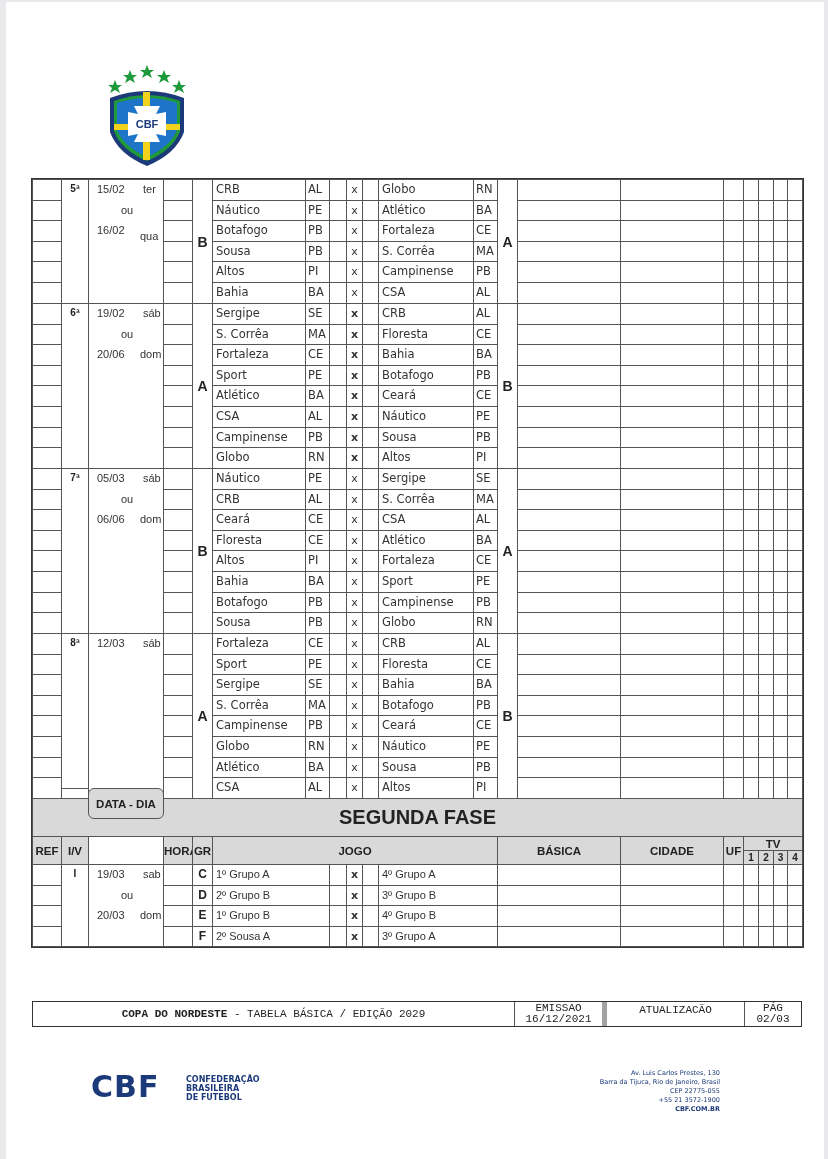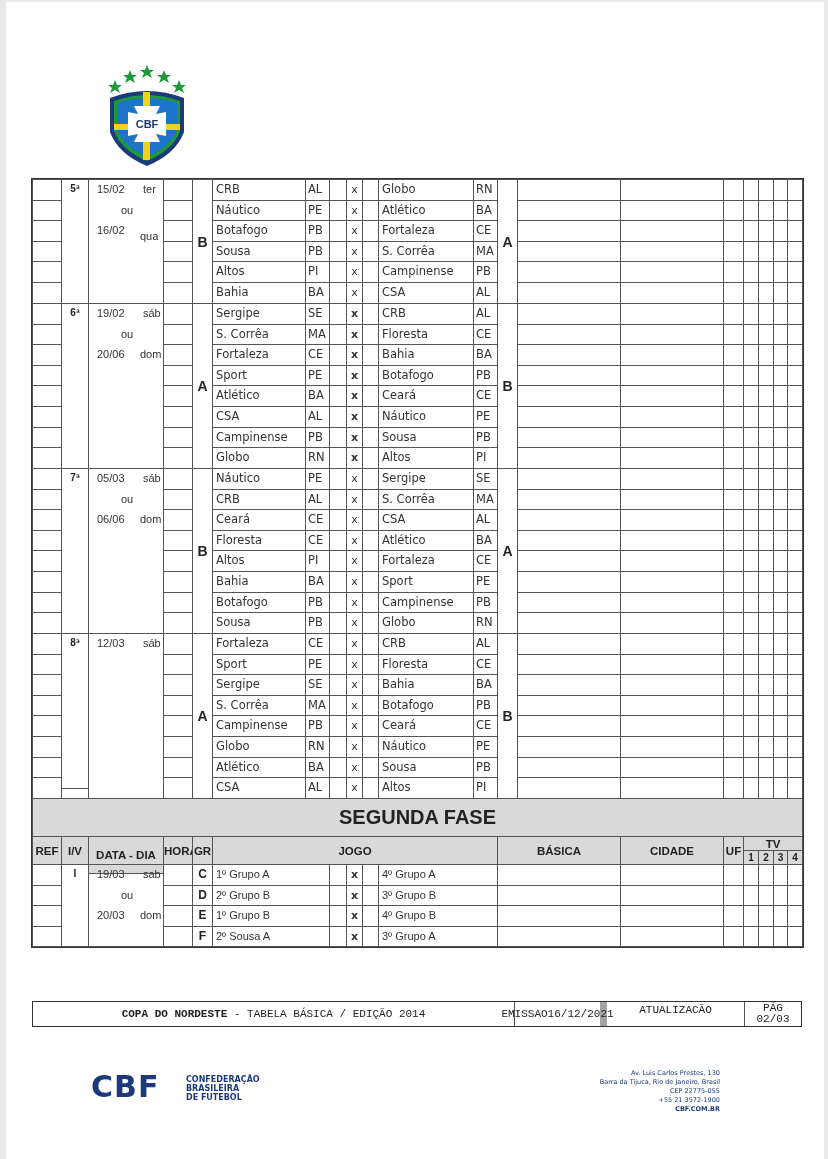--- a/index.html
+++ b/index.html
@@ -556,21 +556,21 @@
     <div class="cell " style="left: 517px; top: 777px; width: 104px; height: 22px;"></div>
     <div class="cell " style="left: 620px; top: 777px; width: 104px; height: 22px;"></div>
     <div class="cell " style="left: 723px; top: 777px; width: 21px; height: 22px;"></div>
     <div class="cell " style="left: 743px; top: 777px; width: 16px; height: 22px;"></div>
     <div class="cell " style="left: 758px; top: 777px; width: 16px; height: 22px;"></div>
     <div class="cell " style="left: 773px; top: 777px; width: 15px; height: 22px;"></div>
     <div class="cell " style="left: 787px; top: 777px; width: 16px; height: 22px;"></div>
     <div class="cell hdr" style="left: 32px; top: 798px; width: 771px; height: 39px; font-size: 20px;">SEGUNDA FASE</div>
     <div class="cell hdr" style="left: 32px; top: 836px; width: 30px; height: 29px;">REF</div>
     <div class="cell hdr" style="left: 61px; top: 836px; width: 28px; height: 29px;">I/V</div>
-    <div class="cell hdr" style="left: 88px; top: 836px; width: 76px; height: 38px;">DATA - DIA</div>
+    <div class="cell hdr" style="left: 88px; top: 788px; width: 76px; height: 31px; border-radius: 6px;">DATA - DIA</div>
     <div class="cell hdr" style="left: 163px; top: 836px; width: 30px; height: 29px; justify-content: flex-start;">HORA</div>
     <div class="cell hdr" style="left: 192px; top: 836px; width: 21px; height: 29px;">GR</div>
     <div class="cell hdr" style="left: 212px; top: 836px; width: 286px; height: 29px;">JOGO</div>
     <div class="cell hdr" style="left: 497px; top: 836px; width: 124px; height: 29px;">BÁSICA</div>
     <div class="cell hdr" style="left: 620px; top: 836px; width: 104px; height: 29px;">CIDADE</div>
     <div class="cell hdr" style="left: 723px; top: 836px; width: 21px; height: 29px;">UF</div>
     <div class="cell hdr" style="left: 743px; top: 836px; width: 60px; height: 15px;">TV</div>
     <div class="cell hdr" style="left: 743px; top: 850px; width: 16px; height: 15px; font-size: 10px;">1</div>
     <div class="cell hdr" style="left: 758px; top: 850px; width: 16px; height: 15px; font-size: 10px;">2</div>
     <div class="cell hdr" style="left: 773px; top: 850px; width: 15px; height: 15px; font-size: 10px;">3</div>
@@ -640,23 +640,23 @@
     <div class="cell " style="left: 723px; top: 926px; width: 21px; height: 21px;"></div>
     <div class="cell " style="left: 743px; top: 926px; width: 16px; height: 21px;"></div>
     <div class="cell " style="left: 758px; top: 926px; width: 16px; height: 21px;"></div>
     <div class="cell " style="left: 773px; top: 926px; width: 15px; height: 21px;"></div>
     <div class="cell " style="left: 787px; top: 926px; width: 16px; height: 21px;"></div>
     <div class="abs" style="left: 31px; top: 178px; width: 773px; height: 770px; border: 1.5px solid rgb(51, 51, 51); pointer-events: none;"></div>
   </div>
 
 <div class="abs" style="left:32px;top:1001px;width:770px;height:26px;border:1.5px solid #333;font-family:Liberation Mono, monospace;">
   <div class="abs foot" style="left:0;top:0;width:482px;height:24px;border-right:1px solid #555;">
-    <b>COPA DO NORDESTE</b>&nbsp;<span>- TABELA BÁSICA / EDIÇÃO 2014</span>
+    <b>COPA DO NORDESTE</b>&nbsp;<span>- TABELA BÁSICA / EDIÇÃO 2029</span>
   </div>
-  <div class="abs foot" style="left:482px;top:0;width:92px;height:24px;border-right:7px solid #a3a3a3;flex-direction:row;line-height:11px;">
+  <div class="abs foot" style="left:482px;top:0;width:92px;height:24px;border-right:5px solid #a3a3a3;flex-direction:column;line-height:11px;">
     <span>EMISSAO</span>
     <span>16/12/2021</span>
   </div>
   <div class="abs foot" style="left:574px;top:0;width:138px;height:24px;border-right:1px solid #555;align-items:flex-start;padding-top:2px;box-sizing:border-box;">
     <span>ATUALIZACÃO</span>
   </div>
   <div class="abs foot" style="left:712px;top:0;width:56px;height:24px;flex-direction:column;line-height:11px;">
     <span>PÁG</span>
     <span>02/03</span>
   </div>

